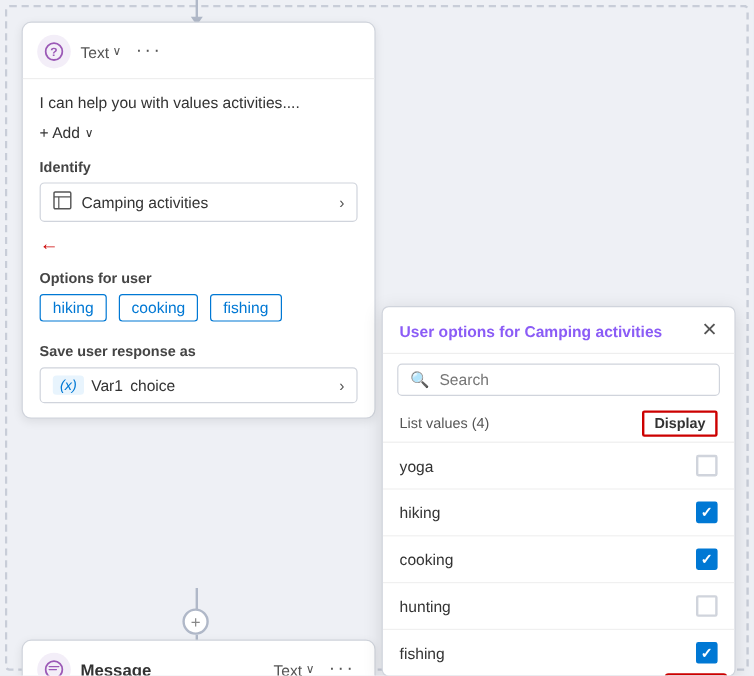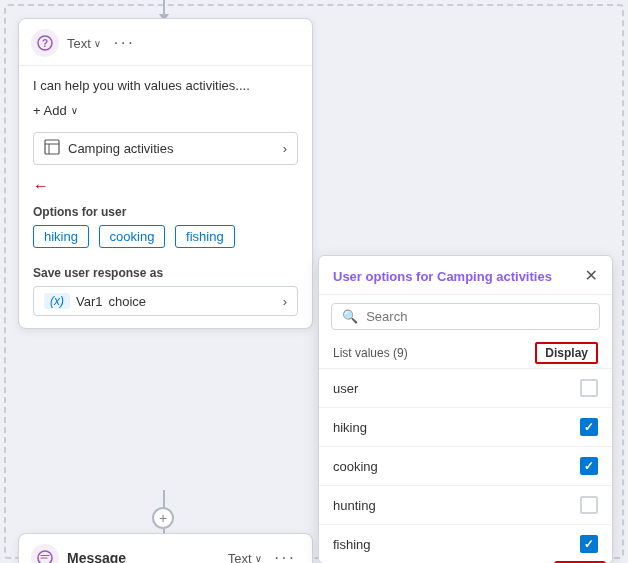--- a/index.html
+++ b/index.html
@@ -436,20 +436,21 @@
         <span style="font-size:10px;">∨</span>
       </div>
       <span class="card-menu dots-sym">···</span>
     </div>
     <div class="card-body">
       <div class="card-description">I can help you with values activities....</div>
       <div class="add-btn">
         <span>+ Add</span>
         <span style="font-size:10px;">∨</span>
       </div>
+      <div class="section-label">Identify</div>
       <div class="identify-box">
         <span class="identify-icon">
           <svg width="16" height="16" viewBox="0 0 16 16" fill="none">
             <rect x="1" y="1" width="14" height="14" rx="1" stroke="#555" stroke-width="1.2"></rect>
             <line x1="1" y1="5" x2="15" y2="5" stroke="#555" stroke-width="1"></line>
             <line x1="5" y1="5" x2="5" y2="15" stroke="#555" stroke-width="1"></line>
           </svg>
         </span>
         <span class="identify-text">Camping activities</span>
         <span class="identify-chevron">›</span>
@@ -501,26 +502,26 @@
       <span class="panel-title">User options for Camping activities</span>
       <span class="panel-close">✕</span>
     </div>
     <div class="panel-search">
       <div class="search-box">
         <span class="search-icon">🔍</span>
         <input class="search-input" type="text" placeholder="Search" style="">
       </div>
     </div>
     <div class="panel-list-header">
-      <span>List values (9)</span>
+      <span>List values (4)</span>
       <span class="display-label">Display</span>
     </div>
     <div class="panel-list">
       <div class="list-row">
-        <span class="list-item-name">user</span>
+        <span class="list-item-name">yoga</span>
         <div class="checkbox"></div>
       </div>
       <div class="list-row">
         <span class="list-item-name">hiking</span>
         <div class="checkbox checked"></div>
       </div>
       <div class="list-row">
         <span class="list-item-name">cooking</span>
         <div class="checkbox checked"></div>
       </div>

